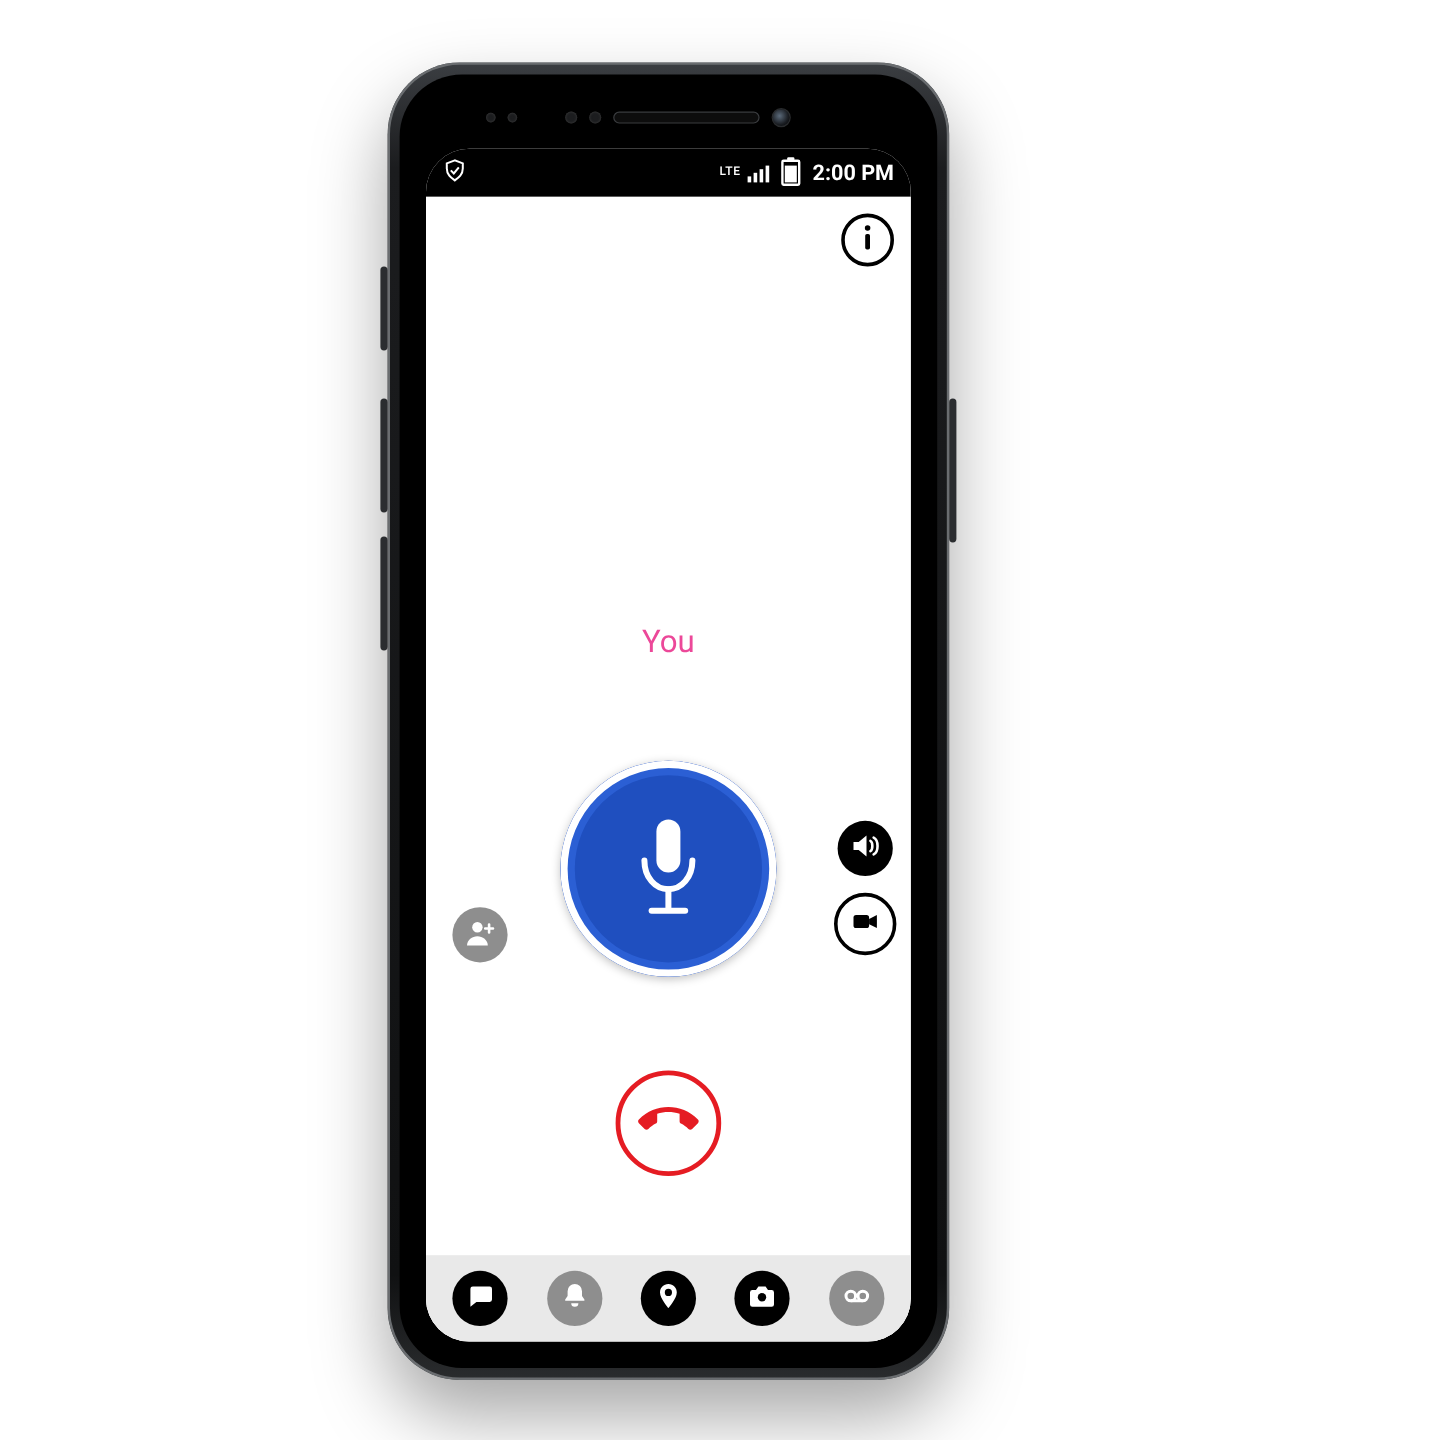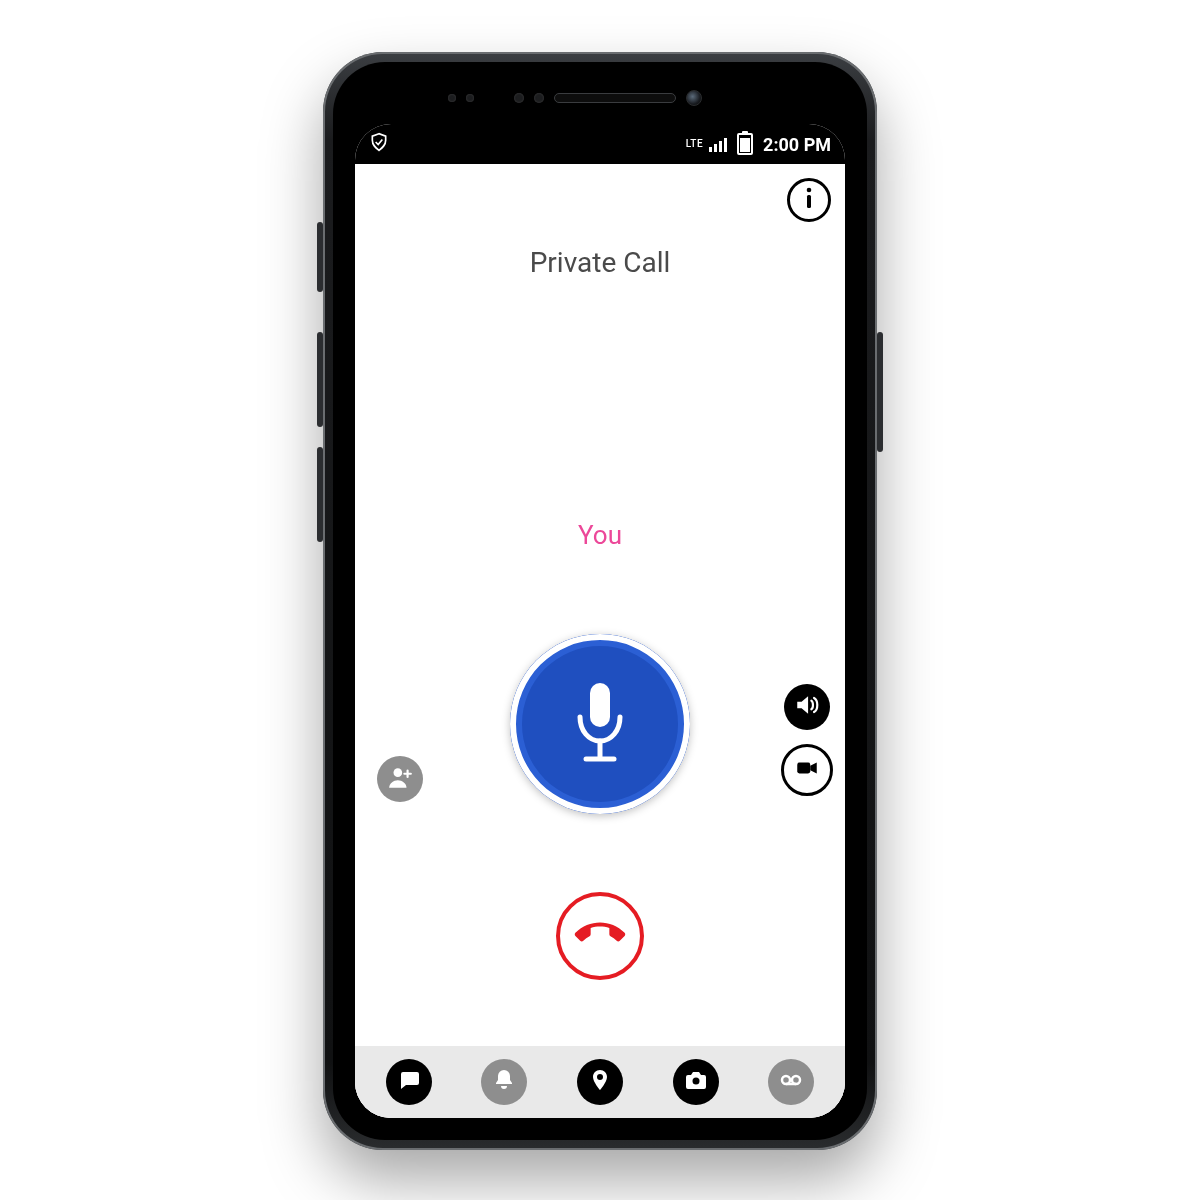--- a/index.html
+++ b/index.html
@@ -14,21 +14,21 @@
     width: 1200px;
     height: 1200px;
     position: relative;
     background: #ffffff;
   }
   
   .phone {
     position: absolute;
     left: 323px;
     top: 52px;
-    width: 554px;
+    width: 468px;
     height: 1098px;
     border-radius: 60px;
     background: linear-gradient(180deg,#3b3e42 0%, #1b1c1e 8%, #101112 92%, #2a2c2e 100%);
     box-shadow: 0 0 0 2px #6a6d70 inset, 0 30px 60px rgba(0,0,0,0.35);
   }
   .phone-inner {
     position: absolute;
     left: 10px; right: 10px; top: 10px; bottom: 10px;
     border-radius: 52px;
     background: #000;
@@ -225,21 +225,20 @@
 
           <div class="info-btn">
             <span>
               <svg viewBox="0 0 10 22" fill="#000">
                 <circle cx="5" cy="3" r="2.3"></circle>
                 <rect x="3" y="8" width="4" height="13" rx="1.5"></rect>
               </svg>
             </span>
           </div>
 
-          <div class="call-title">Private Call</div>
           <div class="call-you">You</div>
 
           <div class="ptt">
             <span>
               <svg viewBox="0 0 64 90" fill="none" stroke="#fff" stroke-width="5" stroke-linecap="round">
                 <rect x="22" y="6" width="20" height="44" rx="10" fill="#fff" stroke="none"></rect>
                 <path d="M12 40c0 14 9 24 20 24s20-10 20-24"></path>
                 <line x1="32" y1="64" x2="32" y2="80"></line>
                 <line x1="18" y1="82" x2="46" y2="82"></line>
               </svg>

